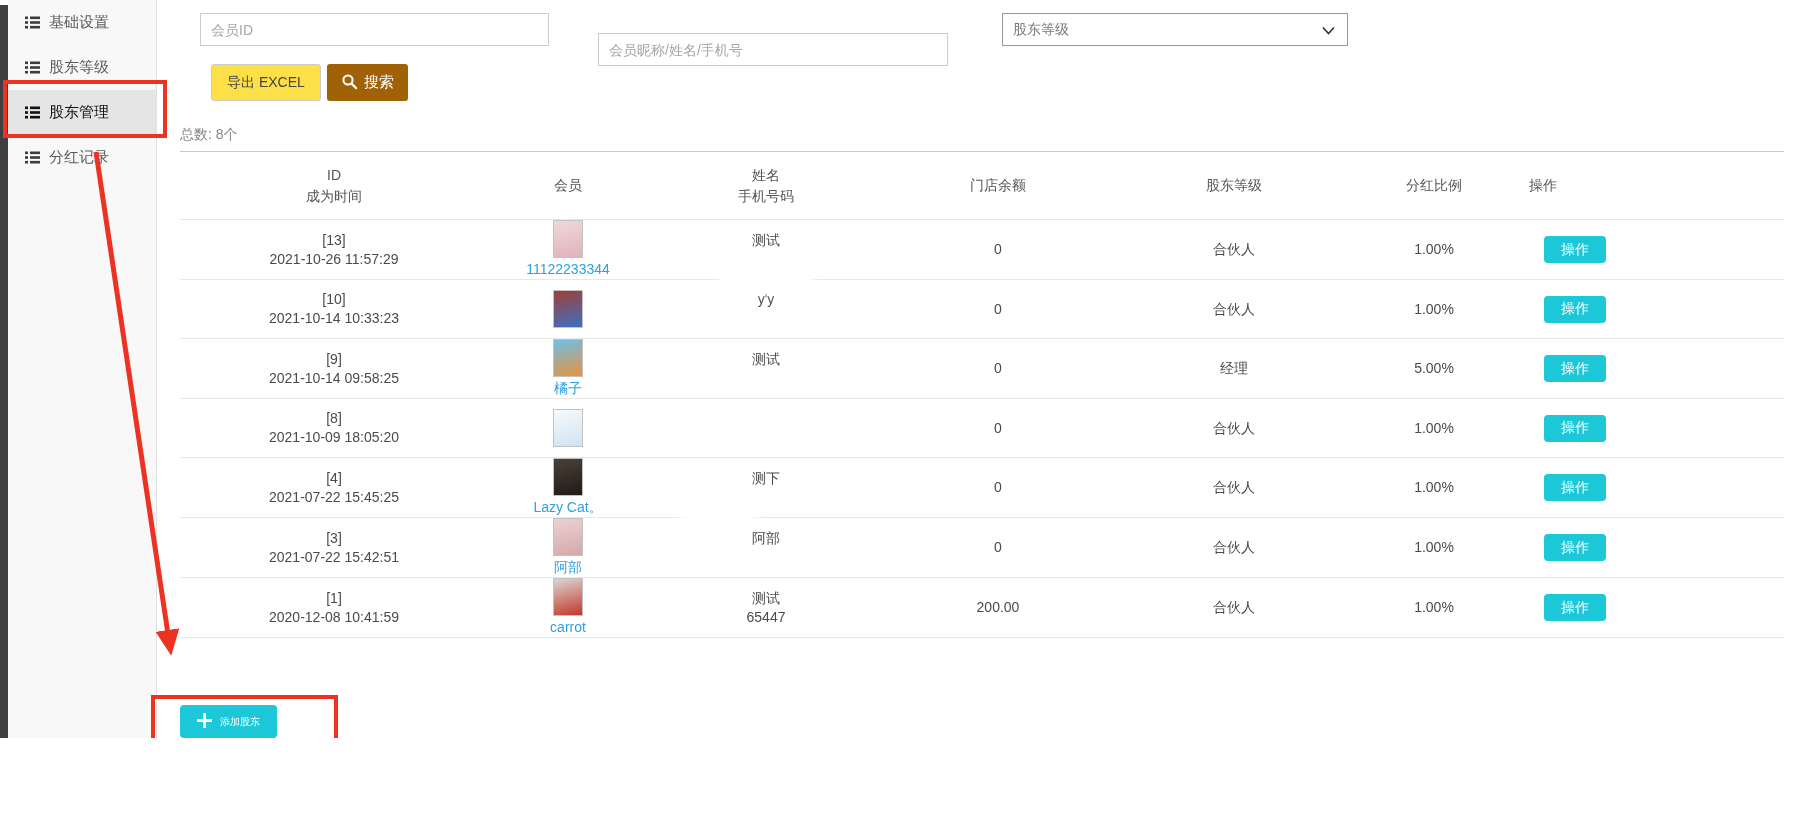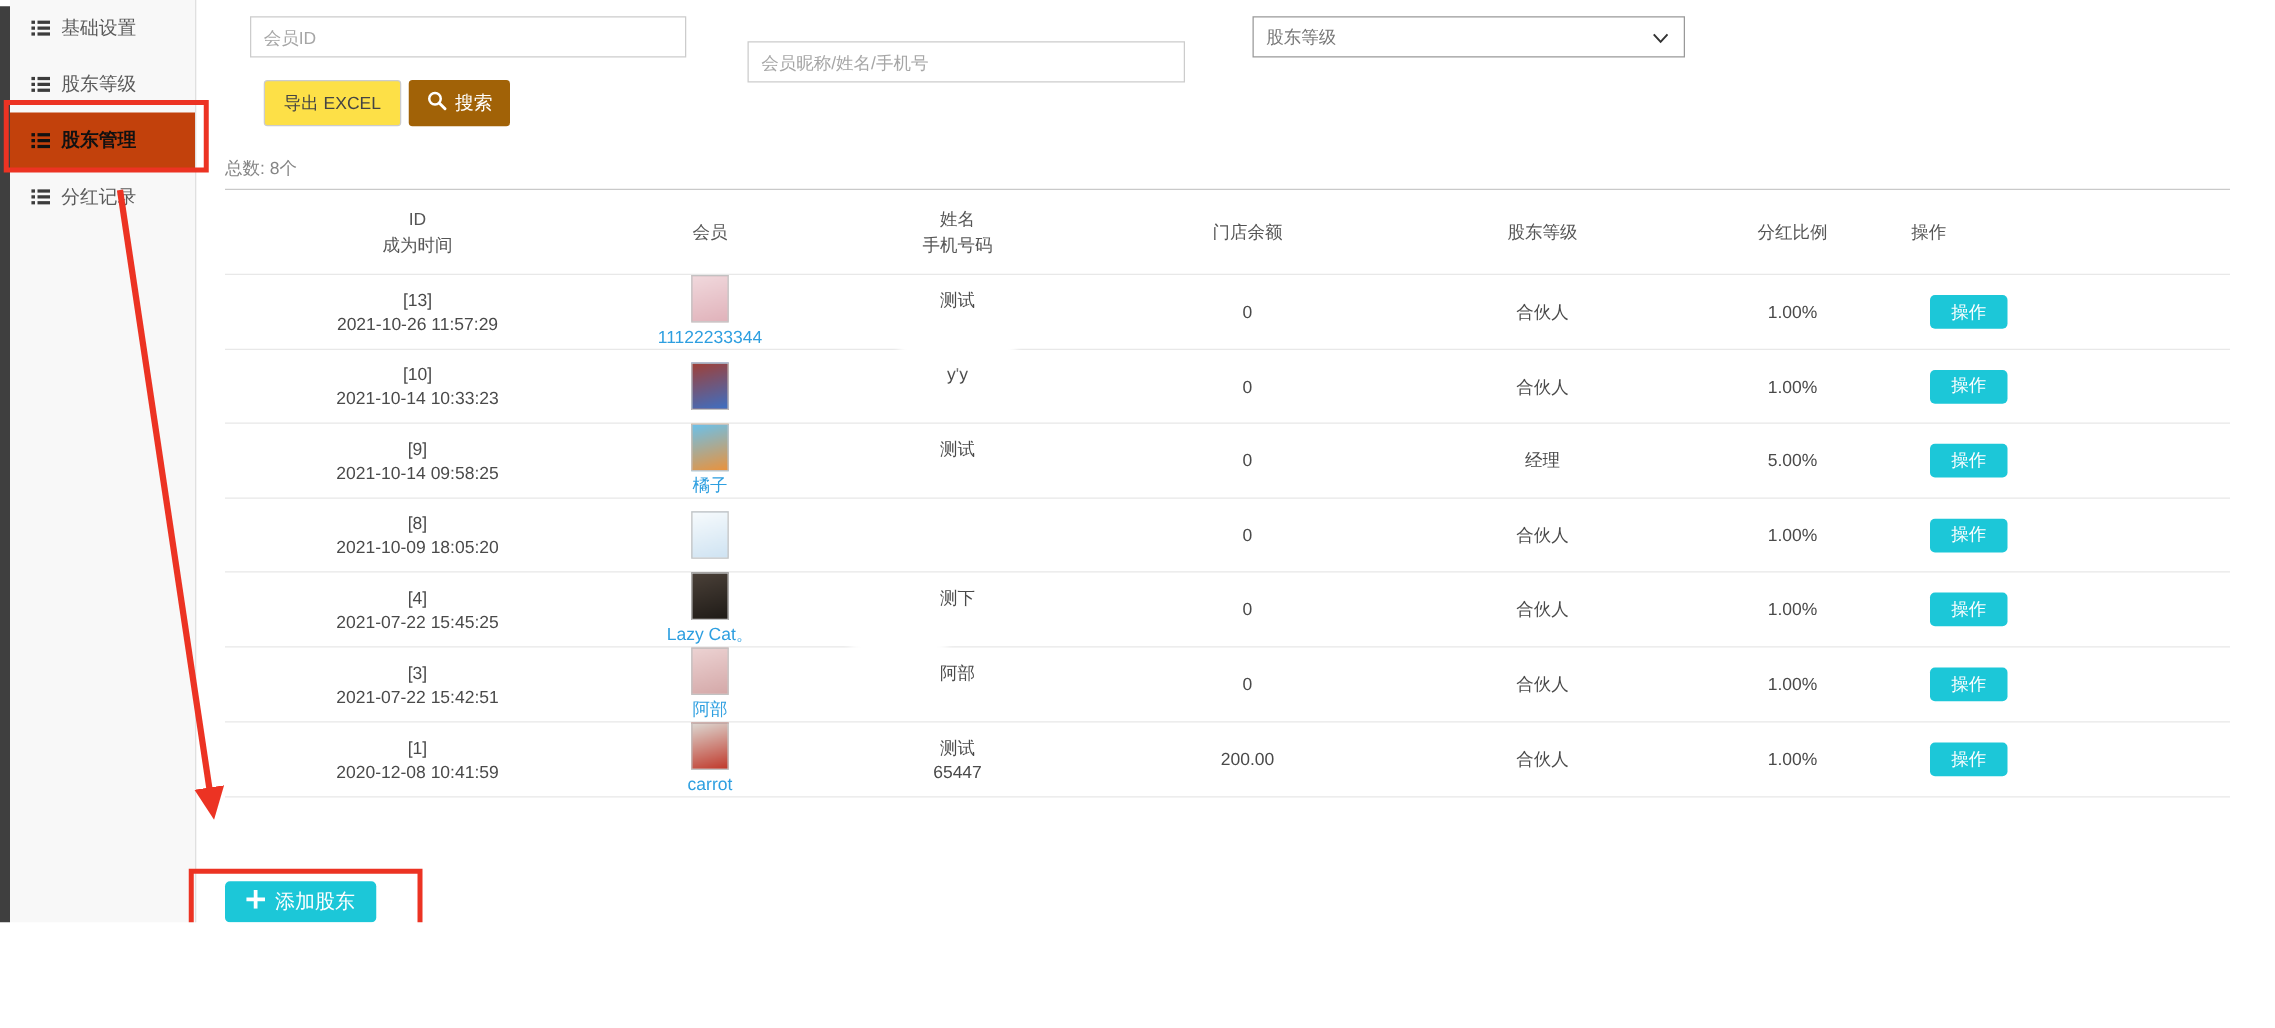--- a/index.html
+++ b/index.html
@@ -6,21 +6,21 @@
   html,body { background:#fff; }
   .screen {
     position:relative; width:1820px; height:738px; overflow:hidden;
     background:#fff; font-family:"Liberation Sans", sans-serif; color:#4a4a4a;
   }
   
   .dark-strip { position:absolute; left:0; top:5px; width:8px; height:817px; background:#3f3f3f; }
   
   .sidebar { position:absolute; left:8px; top:0; width:149px; height:822px; background:#f8f8f8; border-right:1px solid #e0e0e0; }
   .side-item { height:45px; display:flex; align-items:center; gap:9px; padding-left:17px; font-size:15px; color:#5a5a5a; cursor:pointer; }
-  .side-item.active { background:#c2410c; color:#111; font-weight:bold; }
+  .side-item.active { background:#e5e5e5; color:#111; font-weight:normal; }
   .side-item svg { flex:0 0 auto; }
   
   .txt-input { position:absolute; height:33px; border:1px solid #ccc; font-size:14px; padding:0 10px; color:#333; font-family:"Liberation Sans",sans-serif; outline:none; background:#fff; }
   .txt-input::placeholder { color:#a6a6a6; }
   .inp-member { left:200px; top:13px; width:349px; }
   .inp-nick { left:598px; top:13px; width:350px;margin-top:20px; }
   .sel-level { position:absolute; left:1002px; top:13px; width:346px; height:33px; border:1px solid #999; background:#fff;
     display:flex; align-items:center; justify-content:space-between; padding:0 12px 0 10px; font-size:14px; color:#777; cursor:pointer; }
   .btn { cursor:pointer; font-family:"Liberation Sans",sans-serif; }
   .btn-export { position:absolute; left:211px; top:64px; height:37px; padding:0 15px; background:#fde047; border:1px solid #ccc; border-radius:3px; font-size:14px; color:#444; }
@@ -32,21 +32,21 @@
   .grid tbody tr { border-top:1px solid #e8e8e8; }
   .grid tbody tr:last-child { border-bottom:1px solid #e8e8e8; }
   .grid tbody td { height:59px; font-size:14px; text-align:center; vertical-align:middle; color:#4a4a4a; line-height:19px; }
   .cell-stack div { min-height:19px; }
   .member-cell { display:flex; flex-direction:column; align-items:center; justify-content:center; }
   .avatar { width:30px; height:38px; border:1px solid #c2c2c2; background:#eee; padding:0; }
   .nick { margin-top:2px; color:#2e9fe0; font-size:14px; text-decoration:none; cursor:pointer; }
   .col-action { text-align:left !important; padding-left:17px; }
   .action-btn { display:block; margin-left:15px; width:62px; height:27px; background:#1cc7d8; border:none; border-radius:4px; color:#fff; font-size:14px; }
   
-  .btn-add { position:absolute; left:180px; top:705px; height:33px; padding:0 17px; background:#1cc7d8; border:none; border-radius:4px; color:#fff; font-size:16px; display:flex; align-items:center; gap:8px; }
+  .btn-add { position:absolute; left:180px; top:705px; height:33px; padding:0 17px; background:#1cc7d8; border:none; border-radius:4px; color:#fff; font-size:10px; display:flex; align-items:center; gap:8px; }
   
   .smudge { position:absolute; background:#fff; border-radius:50%; filter:blur(3px); z-index:2; }
   .smudge1 { left:718px; top:258px; width:96px; height:36px; }
   .smudge2 { left:678px; top:496px; width:82px; height:32px; }
   
   .anno { position:absolute; border:4px solid #ec3323; z-index:5; pointer-events:none; }
   .anno-box1 { left:3px; top:80px; width:164px; height:58px; }
   .anno-box2 { left:151px; top:695px; width:187px; height:71px; }
   .anno-arrow { position:absolute; left:0; top:0; width:1820px; height:822px; z-index:5; pointer-events:none; }
 </style>

